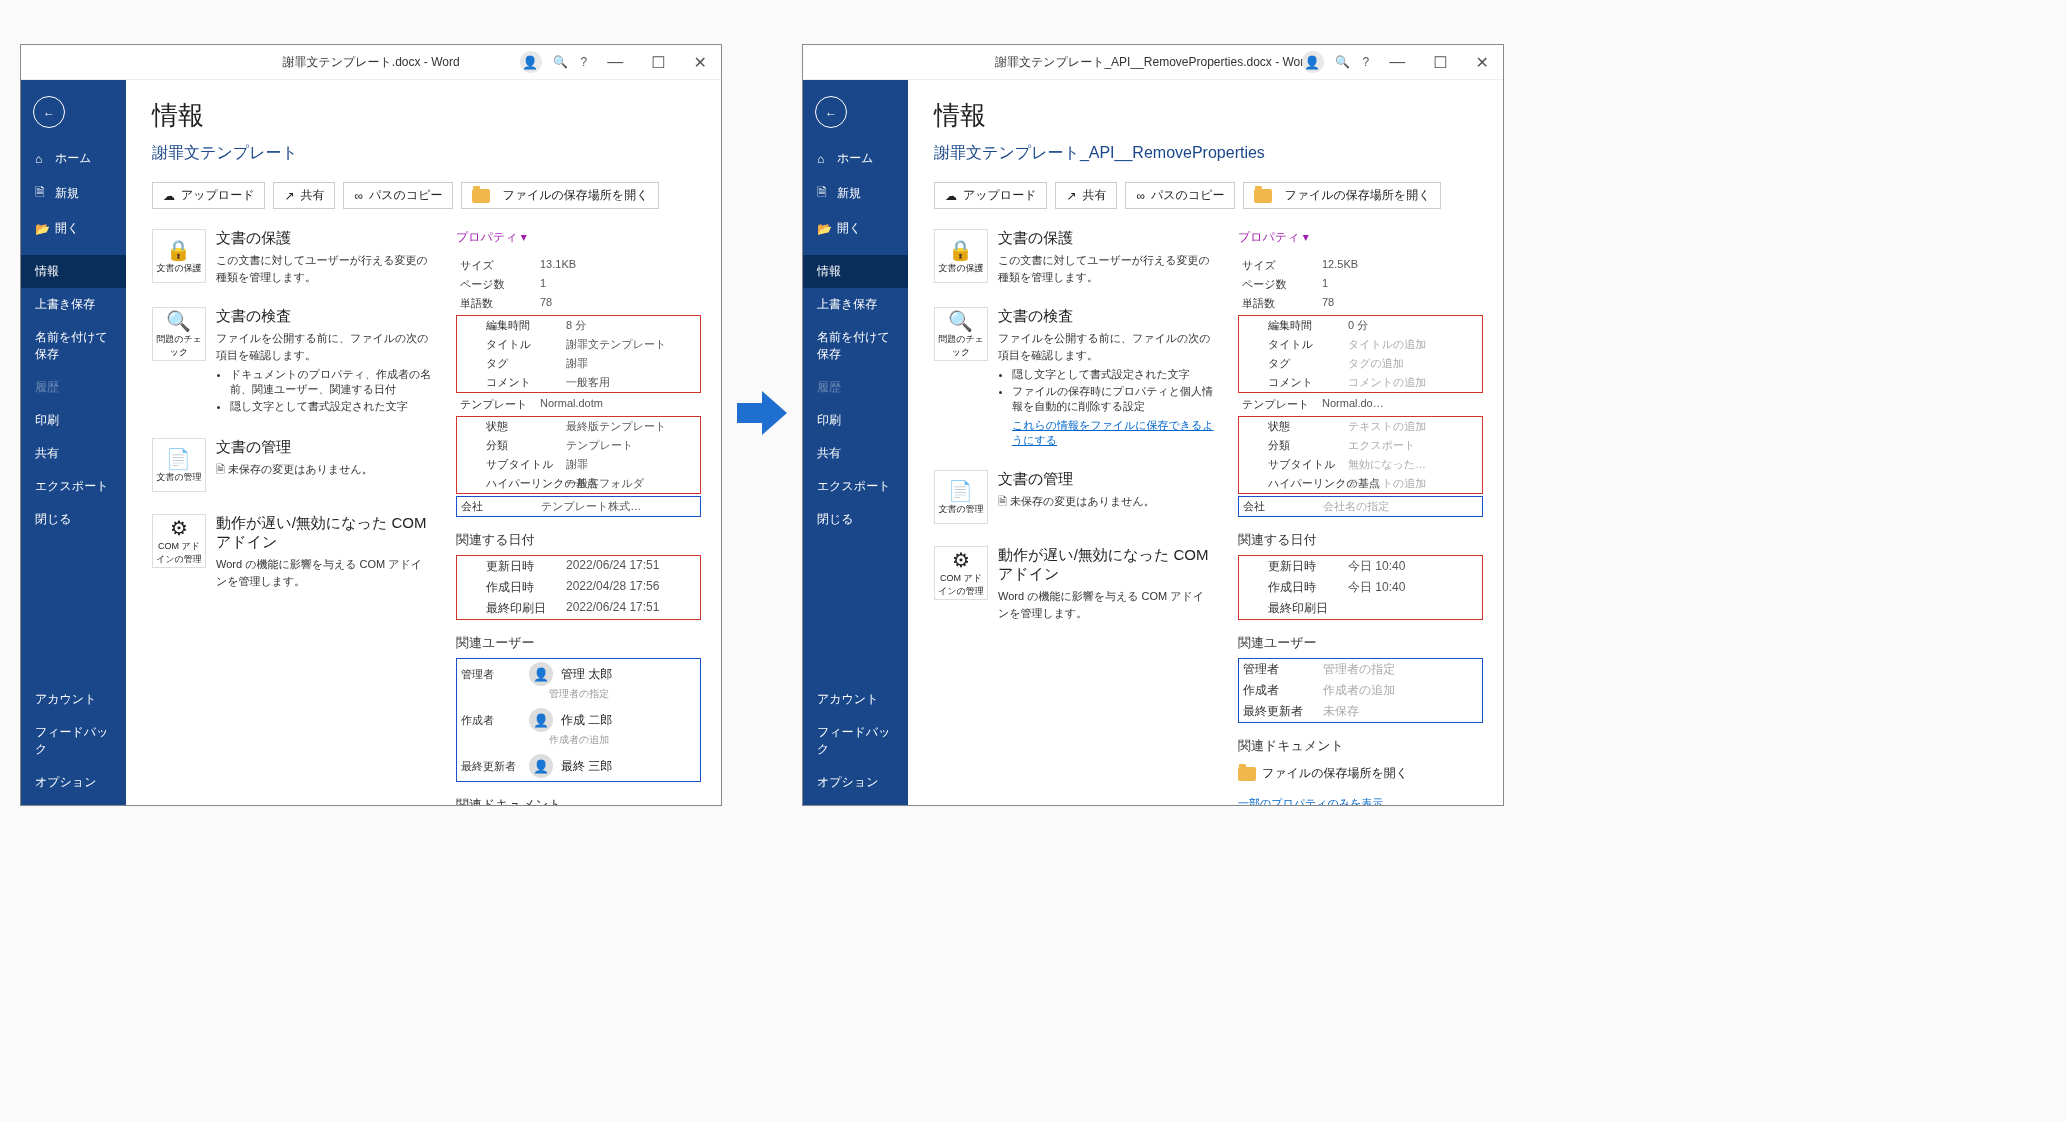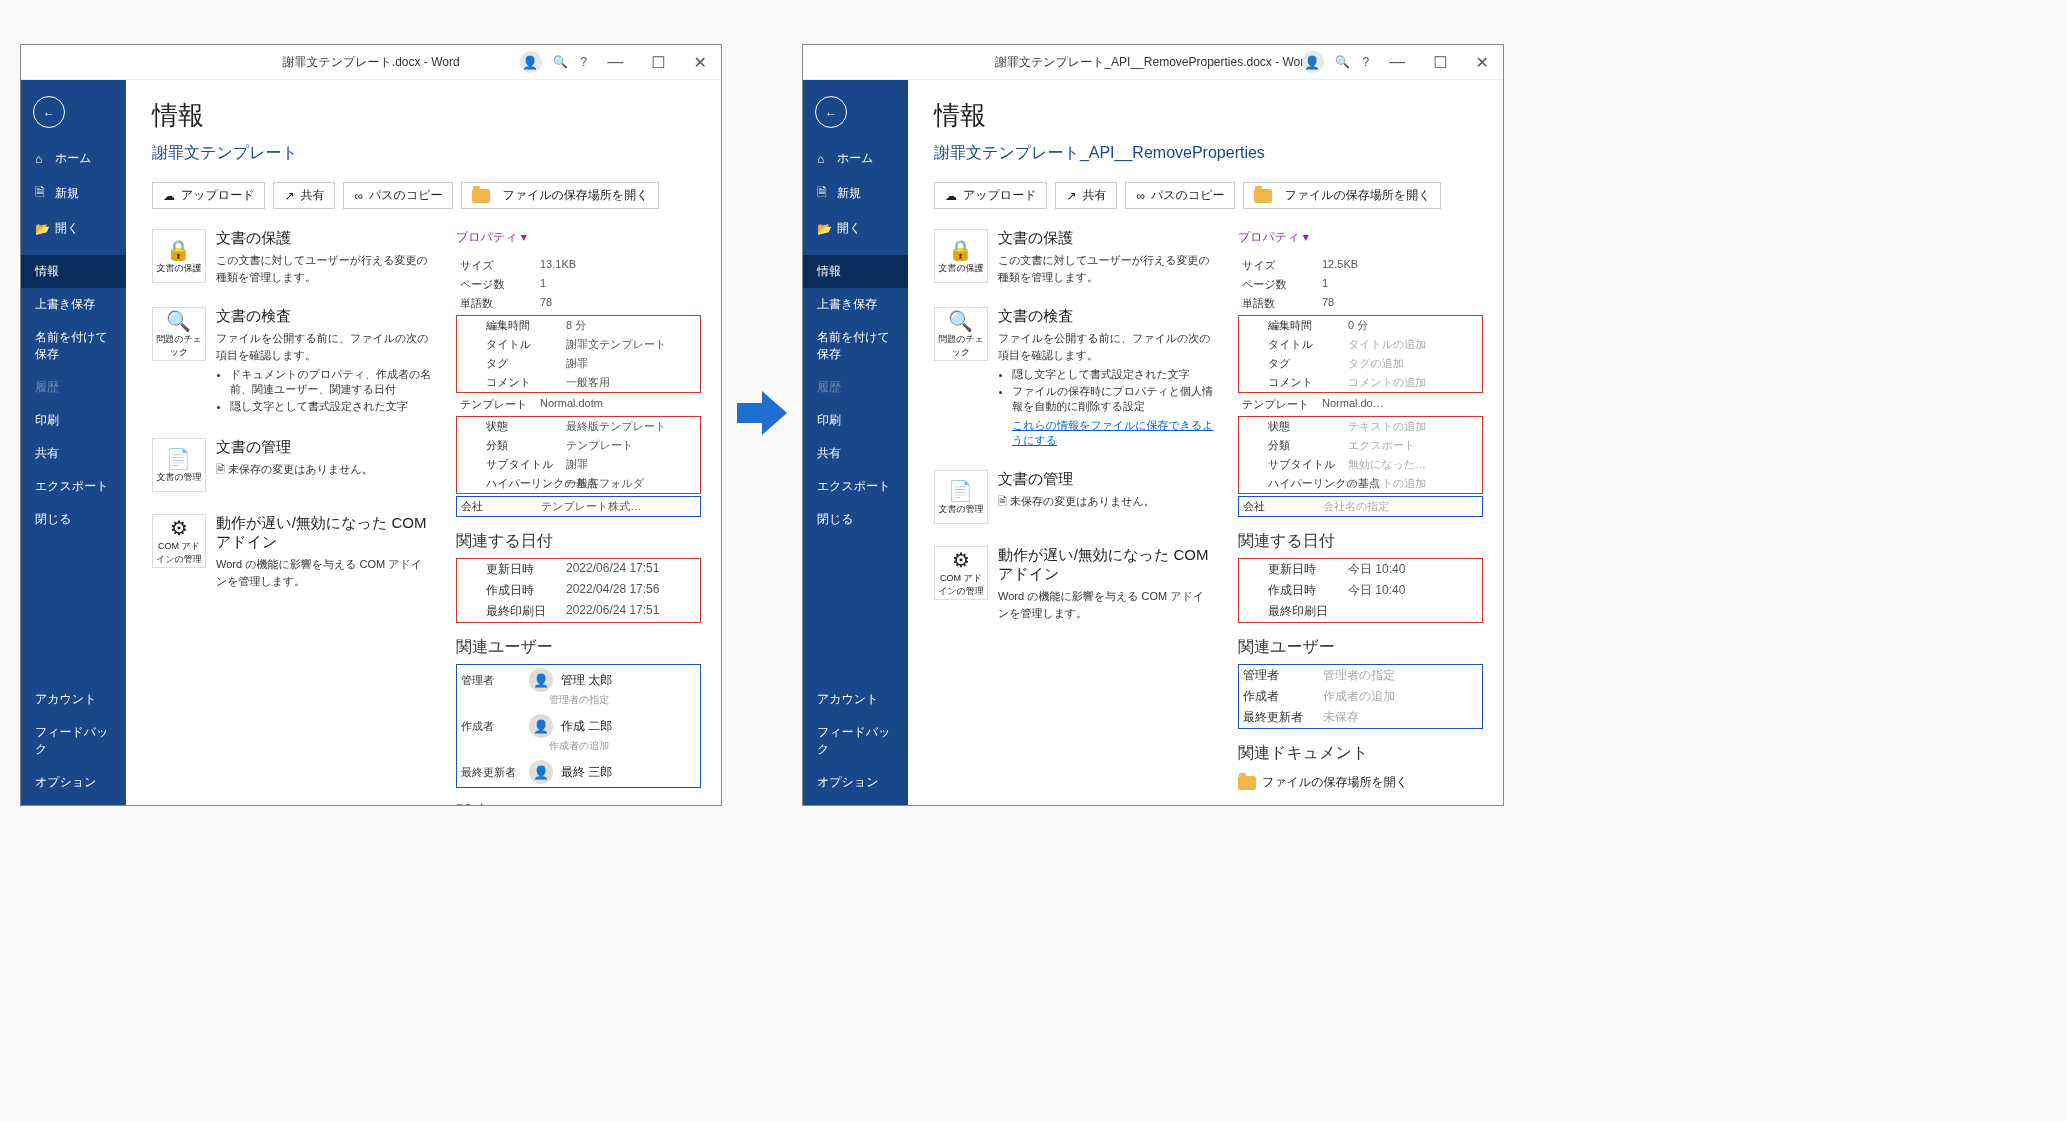--- a/index.html
+++ b/index.html
@@ -124,21 +124,21 @@
 
 .prop-header { font-size: 12px; color:#a21caf; margin-bottom: 10px; }
 .prop-table { width: 100%; font-size: 11px; }
 .prop-row { display:flex; padding: 2px 4px; justify-content: center; }
 .prop-label { width: 80px; color:#333; flex-shrink:0; white-space:nowrap;}
 .prop-value { flex:1; color:#555; white-space:nowrap; overflow:hidden; text-overflow:ellipsis;}
 .prop-value.placeholder { color: #aaa; }
 .box-red { border: 1.5px solid #d0342c; margin: 2px 0; padding-left: 25px; }
 .box-blue { border: 1.5px solid #1753c7; margin: 2px 0; }
 
-.sub-header { font-size: 16px; color:#333; margin: 14px 0 6px 0; }
+.sub-header { font-size: 13px; color:#333; margin: 14px 0 6px 0; }
 
 .user-row { display:flex; align-items:center; padding:3px 4px; gap:8px; }
 .user-label { width:60px; color:#333; font-size:11px;}
 .user-avatar { width:24px;height:24px;border-radius:50%;background:#ddd;display:flex;align-items:center;justify-content:center;color:#888;font-size:13px;}
 .user-name { font-size:12px; }
 .user-sub { font-size:10px; color:#999; margin-left:92px; margin-top:-2px; margin-bottom:4px;}
 
 .folder-icon {
   width:18px;height:14px;background:#f0b84a;border-radius:2px;display:inline-block;margin-right:6px;
   position:relative;

